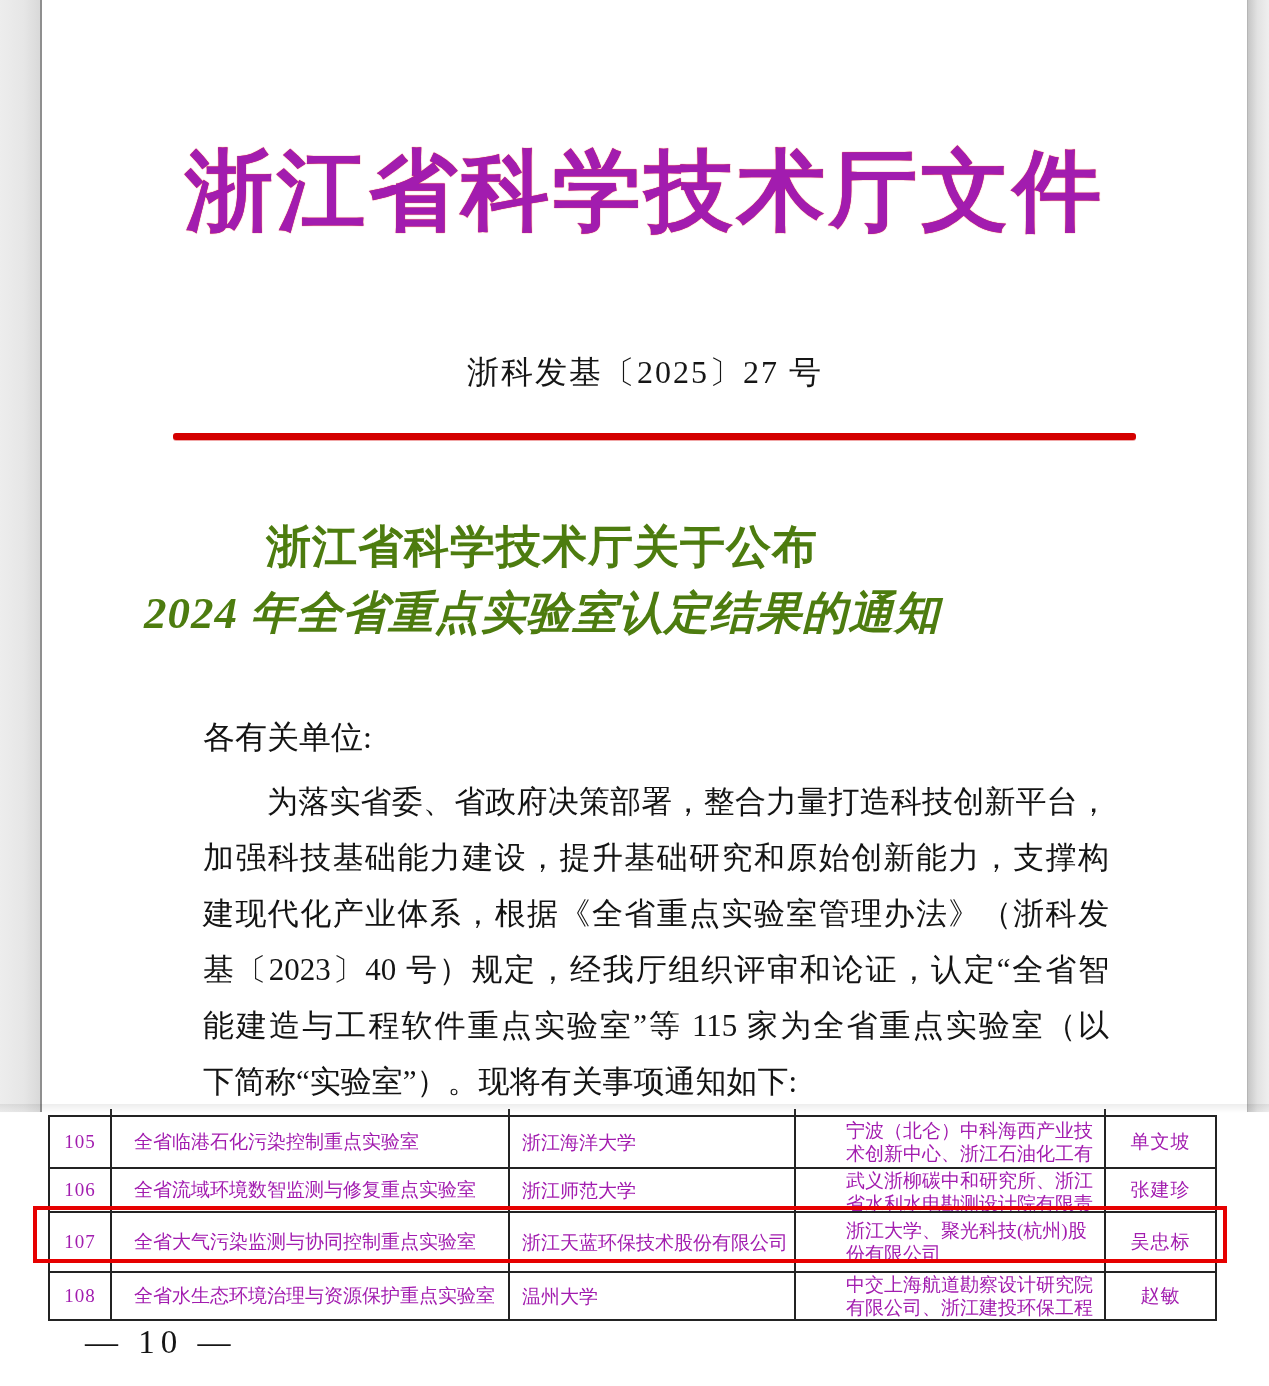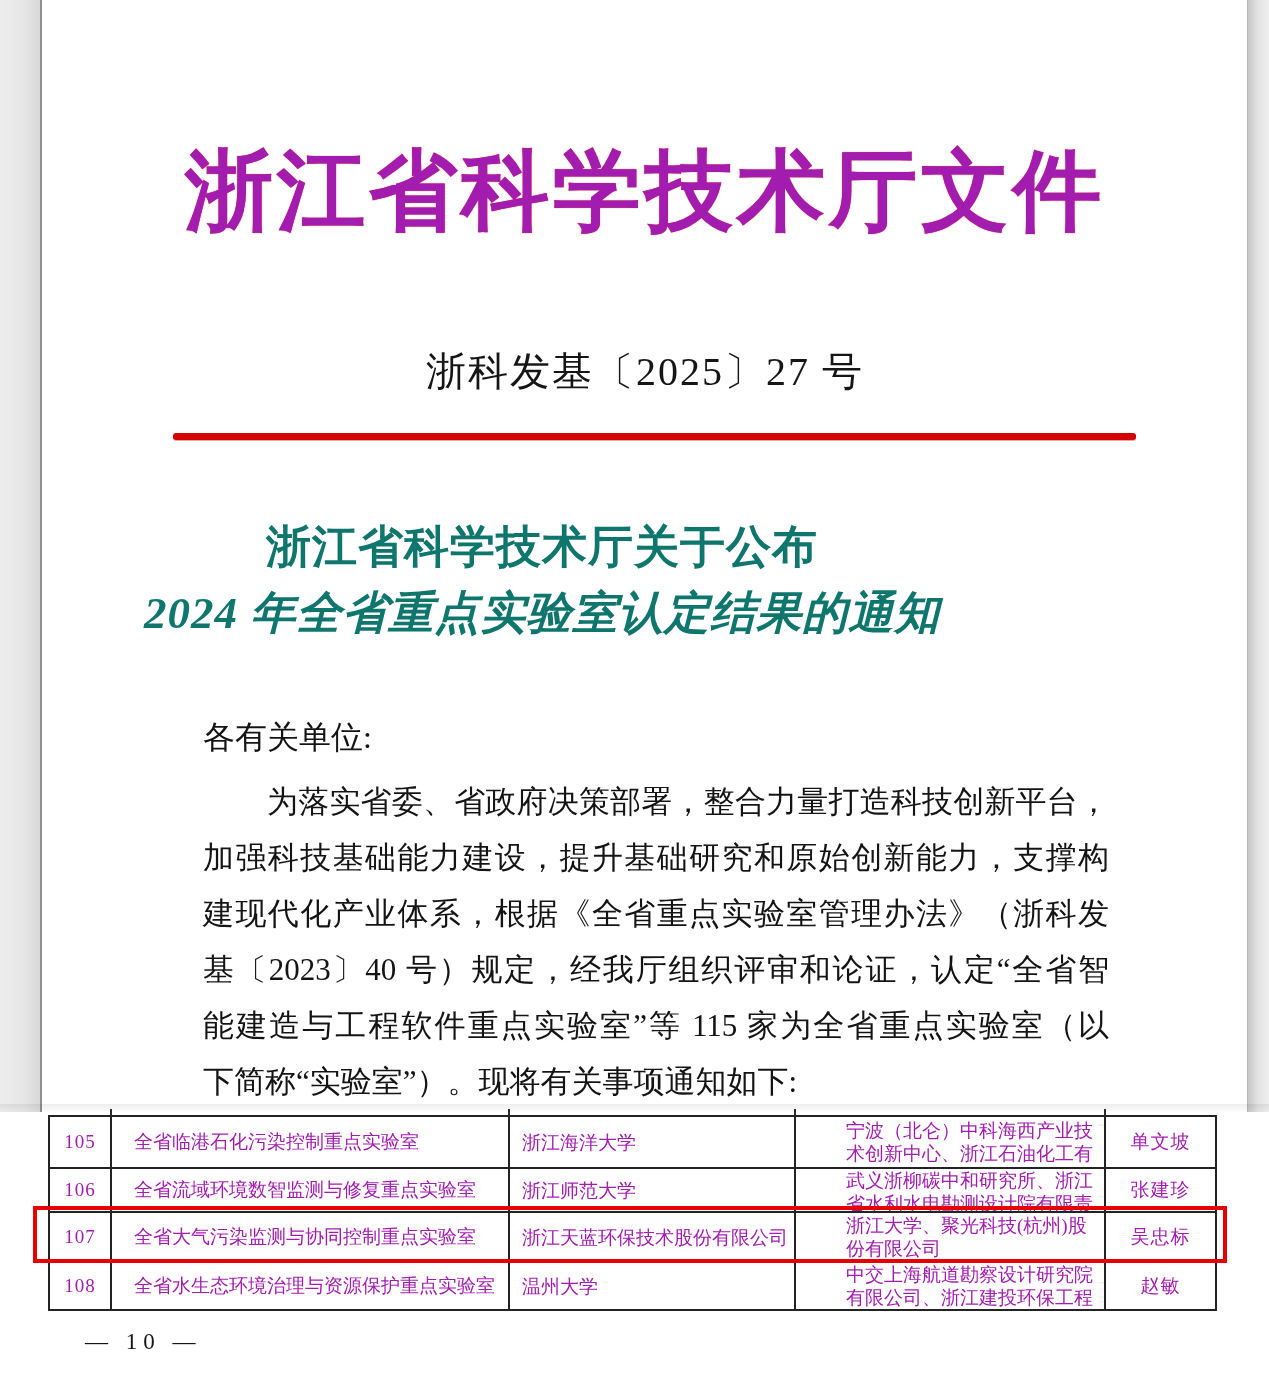--- a/index.html
+++ b/index.html
@@ -36,33 +36,33 @@
     text-align:center;
     font-size:88px;line-height:100px;
     font-weight:bold;
     color:#a21caf;
     letter-spacing:4px;
     font-family:"Liberation Serif","DejaVu Serif",serif;
     text-shadow:0 0 1px #e30b00;
   }
   .doc-number{
     position:absolute;left:42px;top:352px;width:1206px;
-    text-align:center;font-size:40px;line-height:40px;color:#161616;
+    text-align:center;font-size:32px;line-height:40px;color:#161616;
     letter-spacing:2px;
   }
   .red-rule{
     position:absolute;left:173px;top:433px;width:963px;height:7px;
     background:#d40000;border-radius:3px;
     box-shadow:0 1px 0 rgba(212,0,0,.35);
   }
 
   .notice-title{
     position:absolute;left:42px;width:1000px;
     text-align:center;font-size:45px;line-height:58px;
-    font-weight:bold;color:#0f766e;letter-spacing:1px;
+    font-weight:bold;color:#4d7c0f;letter-spacing:1px;
   }
   .notice-title.l1{top:518px;}
   .notice-title.l2{top:584px;font-style:italic;}
 
   .salutation{
     position:absolute;left:203px;top:716px;
     font-size:32px;line-height:42px;color:#141414;font-family:Liberation Serif, serif;
   }
 
   .body-block{
@@ -86,21 +86,21 @@
     font-size:19px;color:#a21caf;
   }
   .lab-table td{
     border:2px solid #232323;
     vertical-align:middle;
     padding:0;
     overflow:hidden;
   }
   .lab-table tr:nth-child(1){height:52px;}
   .lab-table tr:nth-child(2){height:44px;}
-  .lab-table tr:nth-child(3){height:50px;}
+  .lab-table tr:nth-child(3){height:60px;}
   .lab-table tr:nth-child(4){height:47px;}
   td.c-no{text-align:center;letter-spacing:1px;}
   td.c-lab{padding-left:22px;padding-right:6px;}
   td.c-unit{padding-left:12px;padding-right:2px;line-height:23px;margin-left:24px;}
   td.c-part{padding-left:10px;padding-right:4px;}
   td.c-dir{text-align:center;letter-spacing:1px;}
   .clip{overflow:hidden;line-height:23px;max-height:46px;margin-left:40px;}
   tr:nth-child(2) .clip{max-height:42px;}
 
   
@@ -112,21 +112,21 @@
     position:absolute;left:33px;top:1206px;width:1194px;height:57px;
     border:4px solid #e60000;
     box-sizing:border-box;
     pointer-events:none;
     z-index:5;
     background:transparent;
   }
 
   .page-number{
     position:absolute;left:85px;top:1327px;
-    font-size:23px;line-height:30px;color:#151515;letter-spacing:6px;
+    font-size:33px;line-height:30px;color:#151515;letter-spacing:6px;
   }
 </style>
 </head>
 <body>
 
 <div class="canvas">
 
   <div class="strip-left"></div>
   <div class="strip-right"></div>
   <div class="seam"></div>

